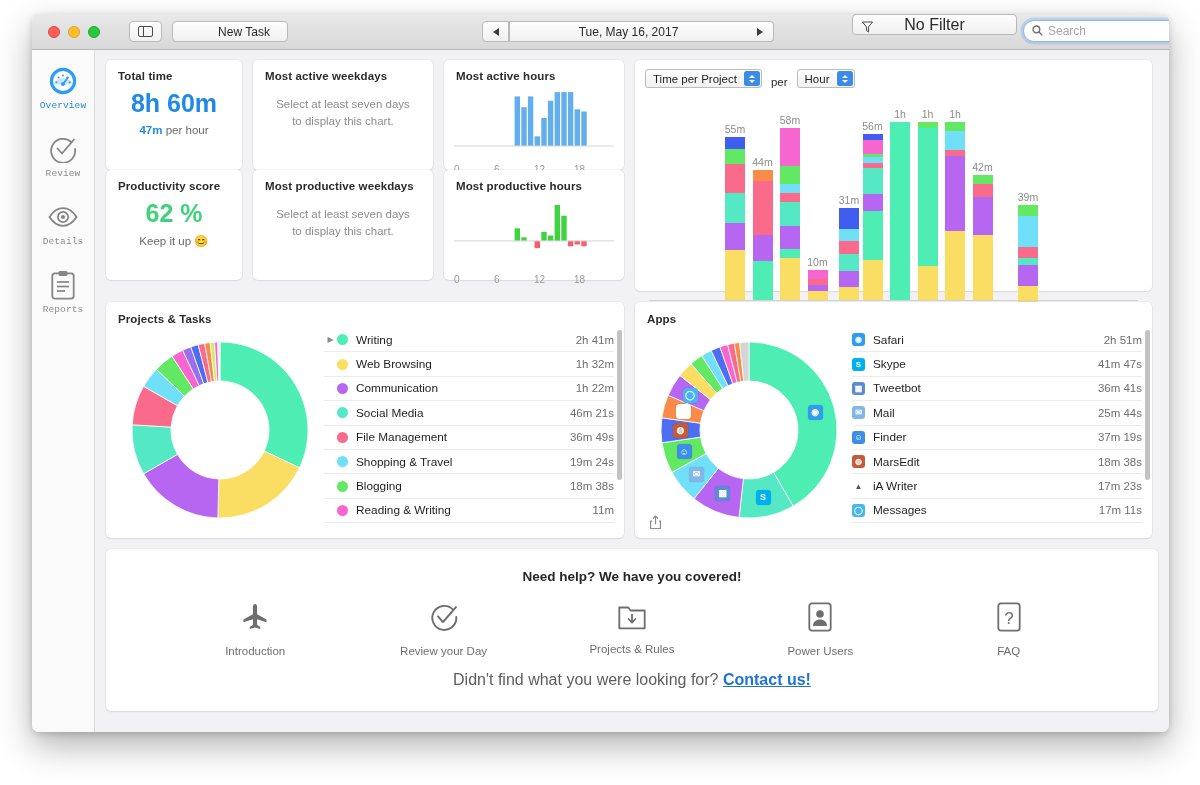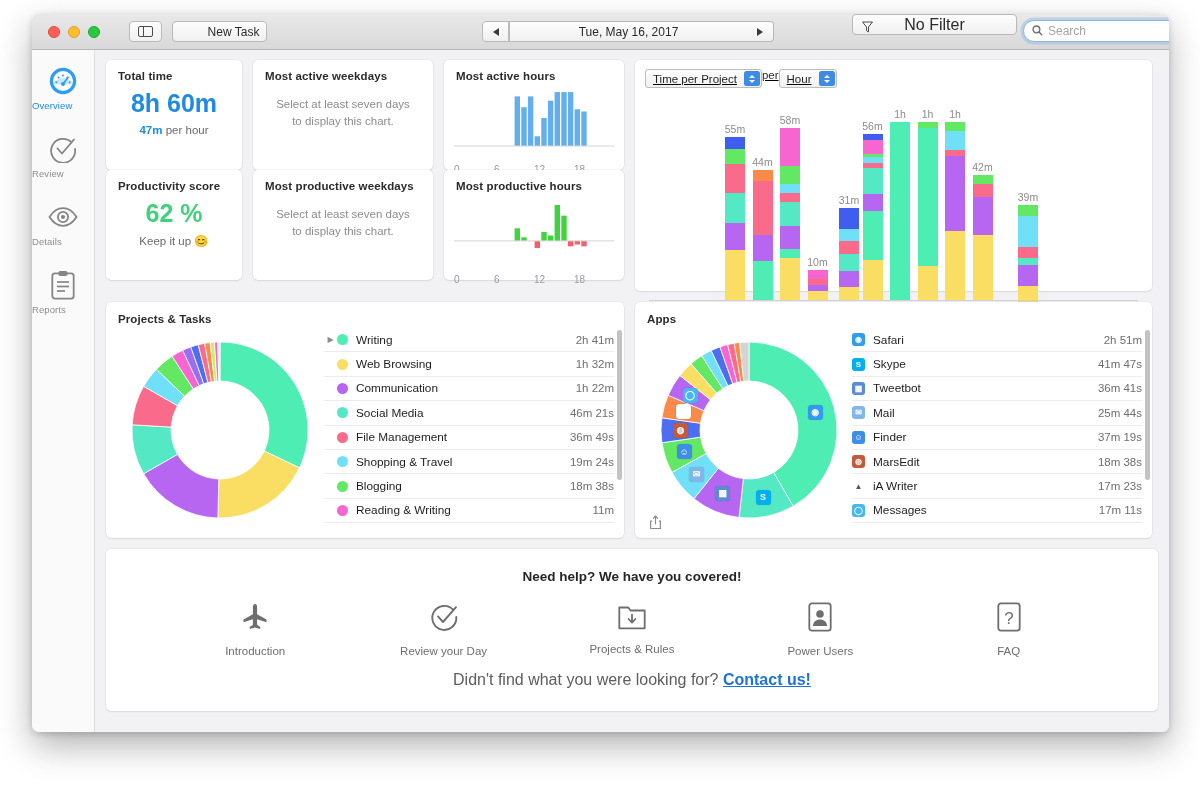--- a/index.html
+++ b/index.html
@@ -42,21 +42,21 @@
     height: 21px;
     background: linear-gradient(to bottom,#fdfdfd,#f0f0f0);
     border: 1px solid #b9b9b9;
     border-radius: 4px;
     display: flex; align-items: center; justify-content: center;
     font-size: 12px; color: #2a2a2a;
     box-shadow: 0 1px 0 rgba(255,255,255,.7) inset;
   }
   .sidebar-toggle { width: 33px; margin-left: 29px; }
   .sidebar-toggle svg { display:block; }
-  .newtask-btn { width: 95px; margin-left: 10px; padding-left: 28px; }
+  .newtask-btn { width: 116px; margin-left: 10px; padding-left: 28px; }
 
   .date-group {
     position: absolute; left: 450px; top: 7px;
     display: flex; align-items: stretch;
     height: 21px;
   }
   .arrow-btn {
     width: 27px;
     background: linear-gradient(to bottom,#fdfdfd,#f0f0f0);
     border: 1px solid #b9b9b9;
@@ -104,22 +104,22 @@
 
   
   .body { display: flex; height: 682px; }
 
   .sidebar {
     width: 63px; background: #fafafa;
     border-right: 1px solid #dcdcdc;
     padding-top: 14px;
   }
   .side-item {
-    display: flex; flex-direction: column; 
-    margin-bottom: 21px; cursor: default;
+    display: flex; flex-direction: column; align-items: center;
+    margin-bottom: 21px; cursor: default; font-family: Liberation Mono, monospace;
   }
   .side-icon { height: 34px; display:flex; align-items:center; justify-content:center; }
   .side-label { font-size: 9.5px; margin-top: 2px; letter-spacing: .1px; }
   .side-item.active .side-label { color: #1e8ae5; }
   .side-item .side-label { color: #8d8d8d; }
 
   .content {
     flex: 1; background: #f2f2f4;
     padding: 10px 11px 0 11px;
     overflow: hidden;
@@ -161,21 +161,21 @@
 
   .mini-chart { position: absolute; left: 10px; right: 10px; top: 28px; height: 80px; }
   .mini-axis-labels {
     position: absolute; left: 10px; right: 10px; bottom: 6px;
     display: flex; font-size: 10px; color: #9a9a9a;
   }
   .mini-axis-labels span { position: absolute; }
 
   
   .chart-card { width: 517px; position: relative; padding: 9px 10px; }
-  .chart-controls { display: flex; align-items: flex-start; gap: 0; text-decoration: underline; }
+  .chart-controls { display: flex; align-items: flex-end; gap: 9px; }
   .select {
     height: 19px; background: linear-gradient(to bottom,#fdfdfd,#f1f1f1);
     border: 1px solid #bcbcbc; border-radius: 3px;
     display: flex; align-items: center; position: relative;
     font-size: 11.5px; color: #1f1f1f; padding: 0 24px 0 7px;
   }
   .select .stepper {
     position: absolute; right: 1px; top: 1px;
     width: 16px; height: 15px; border-radius: 2.5px;
     background: #3c8ce7;

